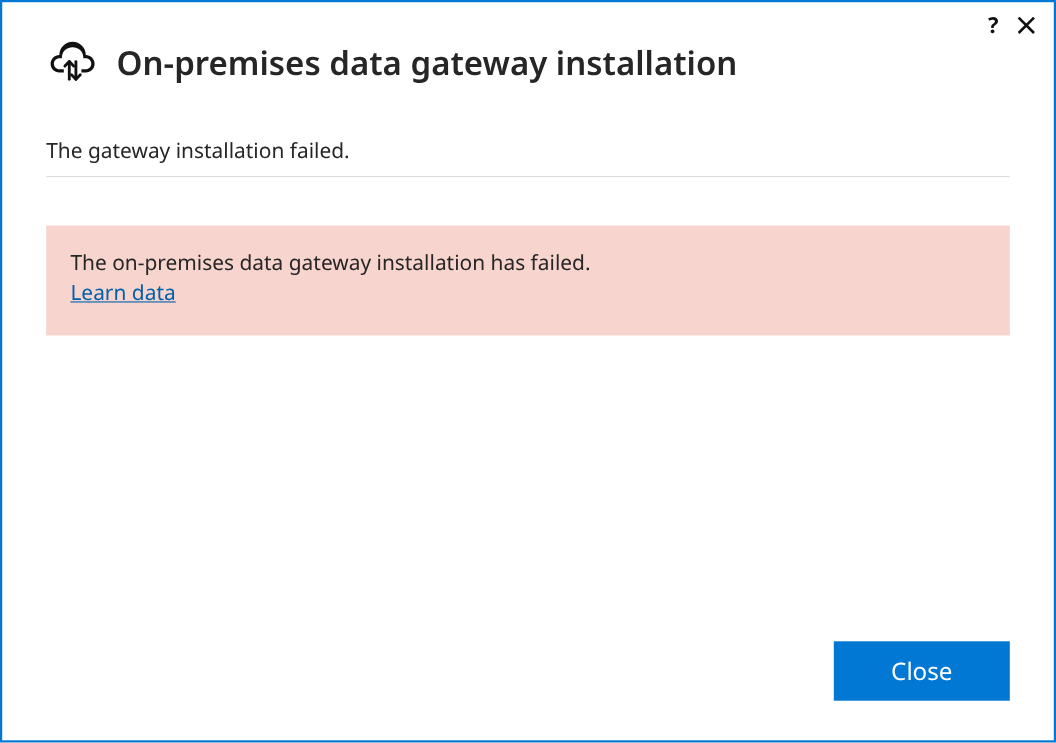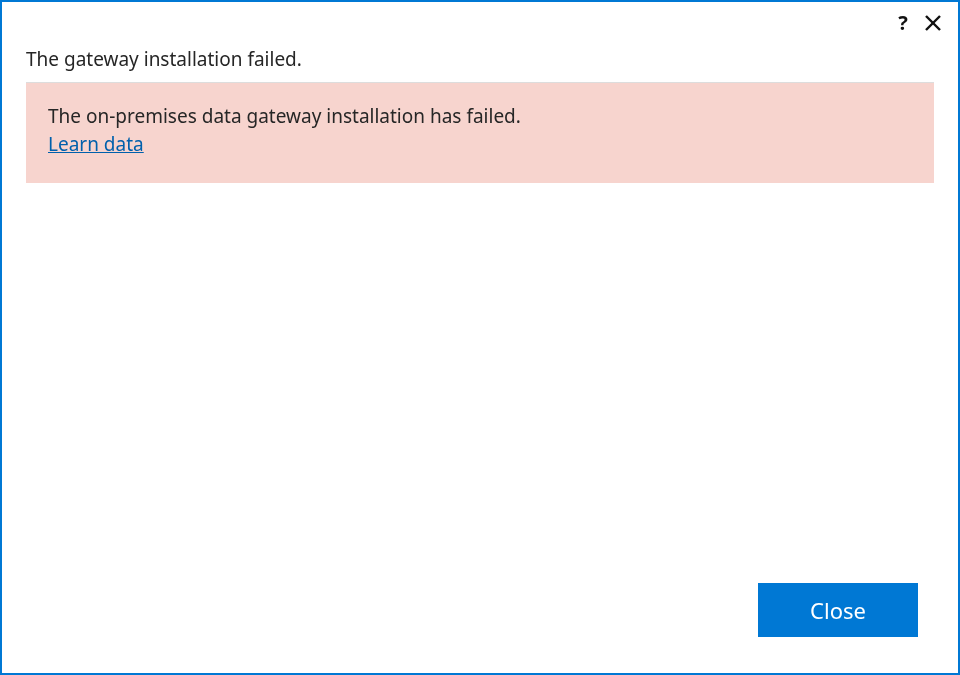--- a/index.html
+++ b/index.html
@@ -45,31 +45,32 @@
       gap: 16px;
       padding: 30px 40px 0 40px;
     }
     .header .icon svg { display: block; }
     .header h1 {
       font-size: 30px;
       font-weight: 600;
       color: #262626;
     }
     .content {
-      padding: 0 24px;
+      padding: 0 40px;
       flex: 1;
     }
     .status-line {
       margin-top: 44px;
       font-size: 19px;
       color: #262626;
       padding-bottom: 10px;
       border-bottom: 1px solid #ddd;
     }
     .error-panel {
+      margin-top: 44px;
       background: #F7D4CE;
       padding: 20px 22px 26px 22px;
     }
     .error-title {
       font-size: 19px;
       color: #262626;
       margin-bottom: 2px;
     }
     .learn-link {
       font-size: 19px;
@@ -109,20 +110,34 @@
   <div class="titlebar-controls">
     <span class="ctl">?</span>
     <span class="ctl">
       <svg width="16" height="16" viewBox="0 0 16 16">
         <line x1="1" y1="1" x2="15" y2="15" stroke="#111" stroke-width="2.4"></line>
         <line x1="15" y1="1" x2="1" y2="15" stroke="#111" stroke-width="2.4"></line>
       </svg>
     </span>
   </div>
 
+  <div class="header">
+    <span class="icon">
+      <svg width="48" height="48" viewBox="0 0 48 48">
+        <path d="M36 18c0-6.6-5.4-12-12-12S12 11.4 12 18c-4.4 0-8 3.6-8 8s3.6 8 8 8h4v-3h-4c-2.8 0-5-2.2-5-5s2.2-5 5-5h2.2l.2-2c.5-4.8 4.5-8 9.6-8s9.1 3.2 9.6 8l.2 2H36c2.8 0 5 2.2 5 5s-2.2 5-5 5h-4v3h4c4.4 0 8-3.6 8-8s-3.6-8-8-8z" fill="#111"></path>
+        <g stroke="#111" stroke-width="2.6" fill="none" stroke-linecap="round" stroke-linejoin="round">
+          <line x1="21" y1="24" x2="21" y2="40"></line>
+          <polyline points="17,28 21,24 25,28"></polyline>
+          <line x1="27" y1="24" x2="27" y2="40"></line>
+          <polyline points="23,36 27,40 31,36"></polyline>
+        </g>
+      </svg>
+    </span>
+    <h1>On-premises data gateway installation</h1>
+  </div>
 
   <div class="content">
     <div class="status-line">The gateway installation failed.</div>
 
     <div class="error-panel">
       <div class="error-title">The on-premises data gateway installation has failed.</div>
       <a class="learn-link">Learn data</a>
     </div>
   </div>
 

